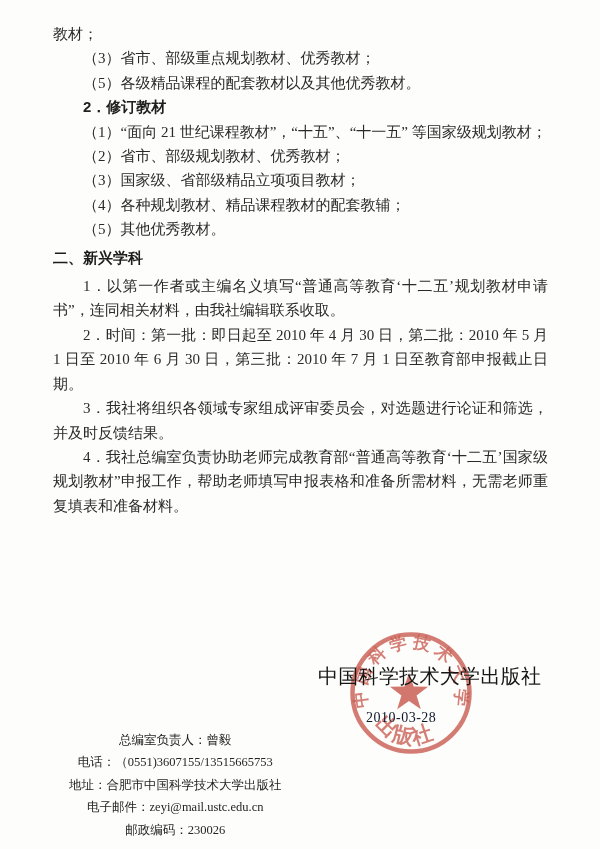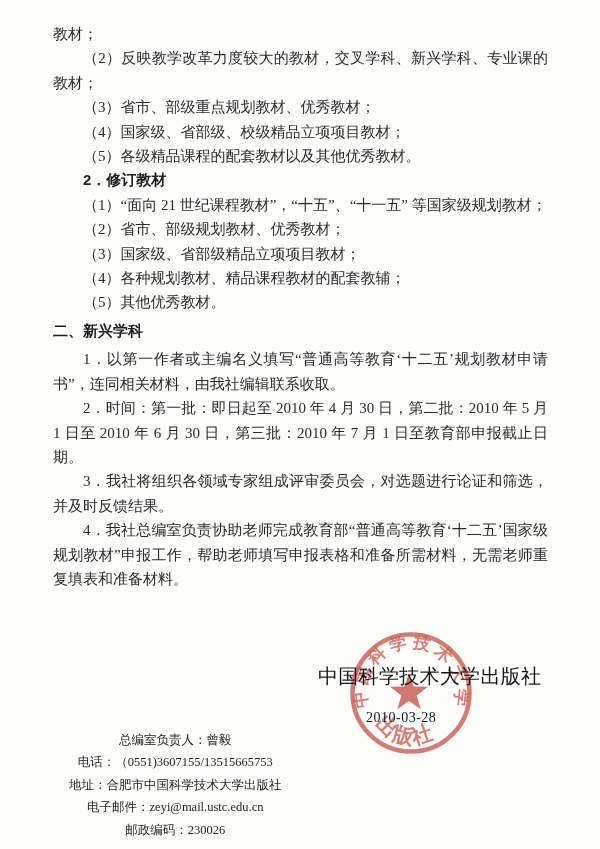--- a/index.html
+++ b/index.html
@@ -69,23 +69,21 @@
   .footer-contact p { margin:0; white-space:nowrap; }
 </style>
 </head>
 <body>
 
 <div class="page">
 
   <div class="content">
     <p>教材；</p>
 
-    <p class="indent2">（2）反映教学改革力度较大的教材，交叉学科、新兴学科、专业课的教材；</p>
     <p class="indent2">（3）省市、部级重点规划教材、优秀教材；</p>
-    <p class="indent2">（4）国家级、省部级、校级精品立项项目教材；</p>
     <p class="indent2">（5）各级精品课程的配套教材以及其他优秀教材。</p>
 
     <p class="subheading">2．修订教材</p>
 
     <p class="indent2">（1）“面向 21 世纪课程教材”，“十五”、“十一五” 等国家级规划教材；</p>
     <p class="indent2">（2）省市、部级规划教材、优秀教材；</p>
     <p class="indent2">（3）国家级、省部级精品立项项目教材；</p>
     <p class="indent2">（4）各种规划教材、精品课程教材的配套教辅；</p>
     <p class="indent2">（5）其他优秀教材。</p>
 

